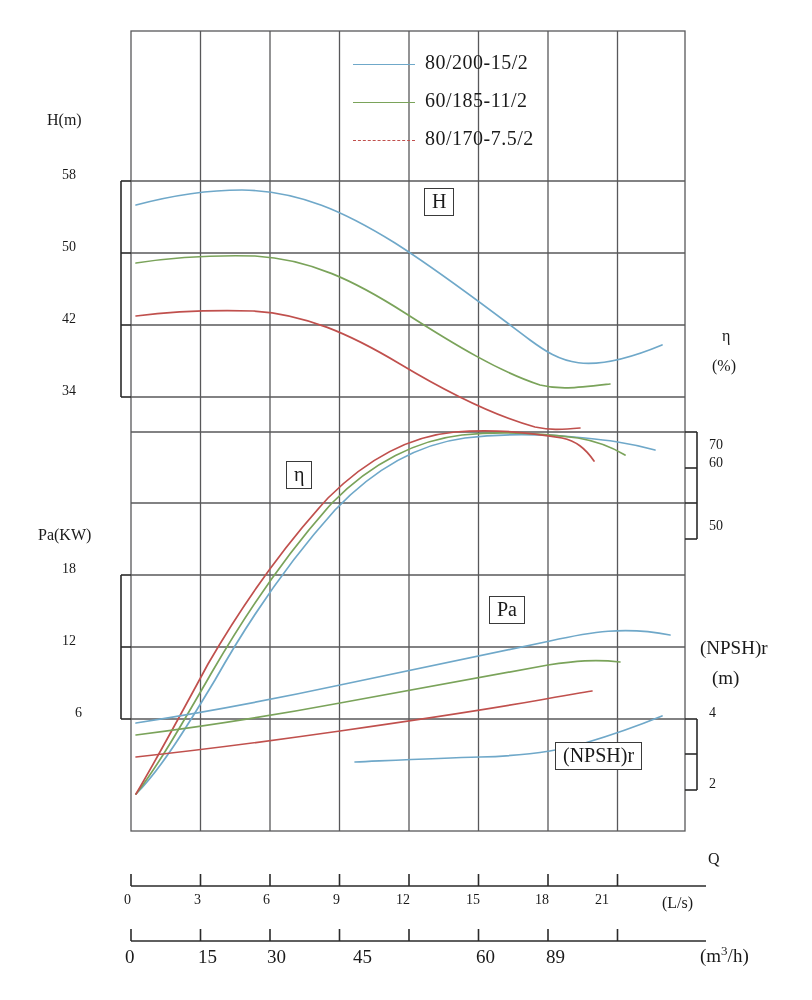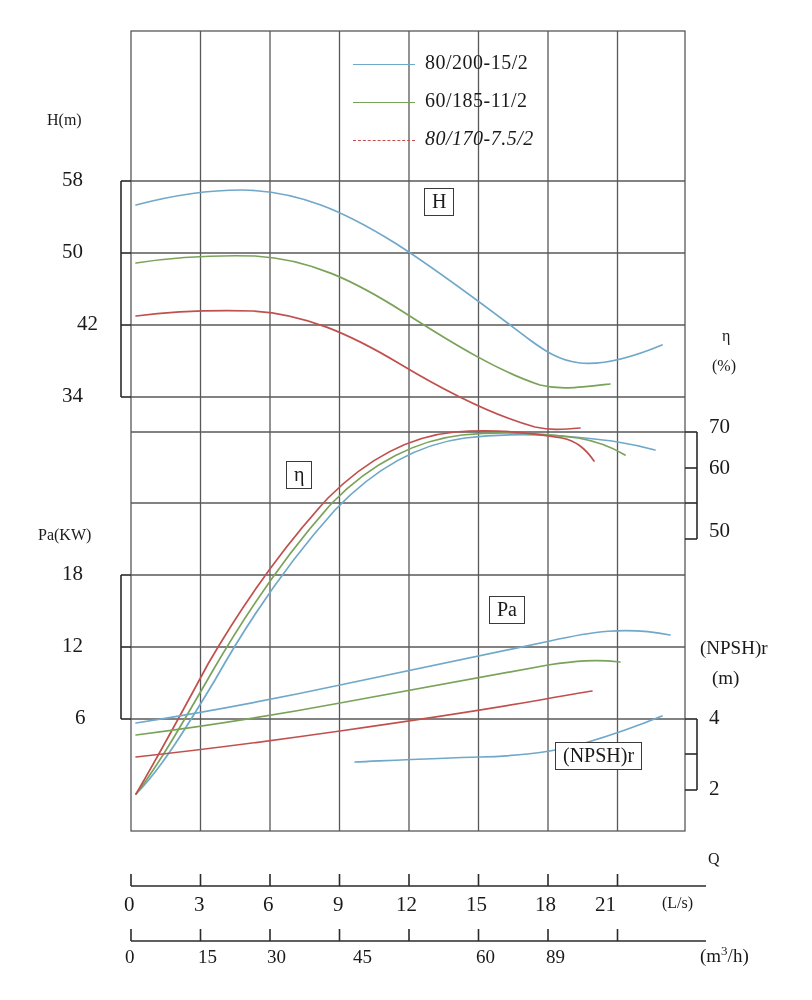--- a/index.html
+++ b/index.html
@@ -26,21 +26,21 @@
   }
   
   .lbl {
     position: absolute;
     font-family: "Liberation Serif", serif;
     color: #1a1a1a;
     white-space: nowrap;
     line-height: 1.05;
   }
   .ax-num {
-    font-size: 21px;
+    font-size: 14px;
   }
   .ax-title {
     font-size: 16px;
   }
   .legend-text {
     font-size: 20px;
     letter-spacing: 0.5px;
   }
   .boxed {
     border: 1.4px solid #3a3a3a;
@@ -200,37 +200,37 @@
 
   </svg>
 
   <div class="legend-line" style="left:353px; top:64px; border-top-color:#6fa8c9;"></div>
   <div class="lbl legend-text" style="left:425px; top:52px;">80/200-15/2</div>
 
   <div class="legend-line" style="left:353px; top:102px; border-top-color:#7aa35a;"></div>
   <div class="lbl legend-text" style="left:425px; top:90px;">60/185-11/2</div>
 
   <div class="legend-line dashed" style="left:353px; top:140px; border-top-color:#c0504d;"></div>
-  <div class="lbl legend-text" style="left:425px; top:128px;font-style:italic;">80/170-7.5/2</div>
+  <div class="lbl legend-text" style="left:425px; top:128px;">80/170-7.5/2</div>
 
   <div class="lbl ax-title" style="left:47px; top:112px;">H(m)</div>
   <div class="lbl ax-title" style="left:38px; top:527px;">Pa(KW)</div>
 
   <div class="lbl ax-num" style="left:62px; top:168px;">58</div>
   <div class="lbl ax-num" style="left:62px; top:240px;">50</div>
-  <div class="lbl ax-num" style="left:62px; top:312px;margin-left:15px;">42</div>
+  <div class="lbl ax-num" style="left:62px; top:312px;">42</div>
   <div class="lbl ax-num" style="left:62px; top:384px;">34</div>
 
   <div class="lbl ax-num" style="left:62px; top:562px;">18</div>
   <div class="lbl ax-num" style="left:62px; top:634px;">12</div>
   <div class="lbl ax-num" style="left:75px; top:706px;">6</div>
 
   <div class="lbl ax-title" style="left:722px; top:328px;">η</div>
   <div class="lbl ax-title" style="left:712px; top:358px;">(%)</div>
-  <div class="lbl ax-num" style="left:709px; top:415px;">70</div>
+  <div class="lbl ax-num" style="left:709px; top:438px;">70</div>
   <div class="lbl ax-num" style="left:709px; top:456px;">60</div>
   <div class="lbl ax-num" style="left:709px; top:519px;">50</div>
 
   <div class="lbl small" style="left:700px; top:638px;">(NPSH)r</div>
   <div class="lbl small" style="left:712px; top:668px;">(m)</div>
   <div class="lbl ax-num" style="left:709px; top:706px;">4</div>
   <div class="lbl ax-num" style="left:709px; top:777px;">2</div>
 
   <div class="lbl boxed" style="left:424px; top:188px;">H</div>
   <div class="lbl boxed" style="left:286px; top:461px;">η</div>

